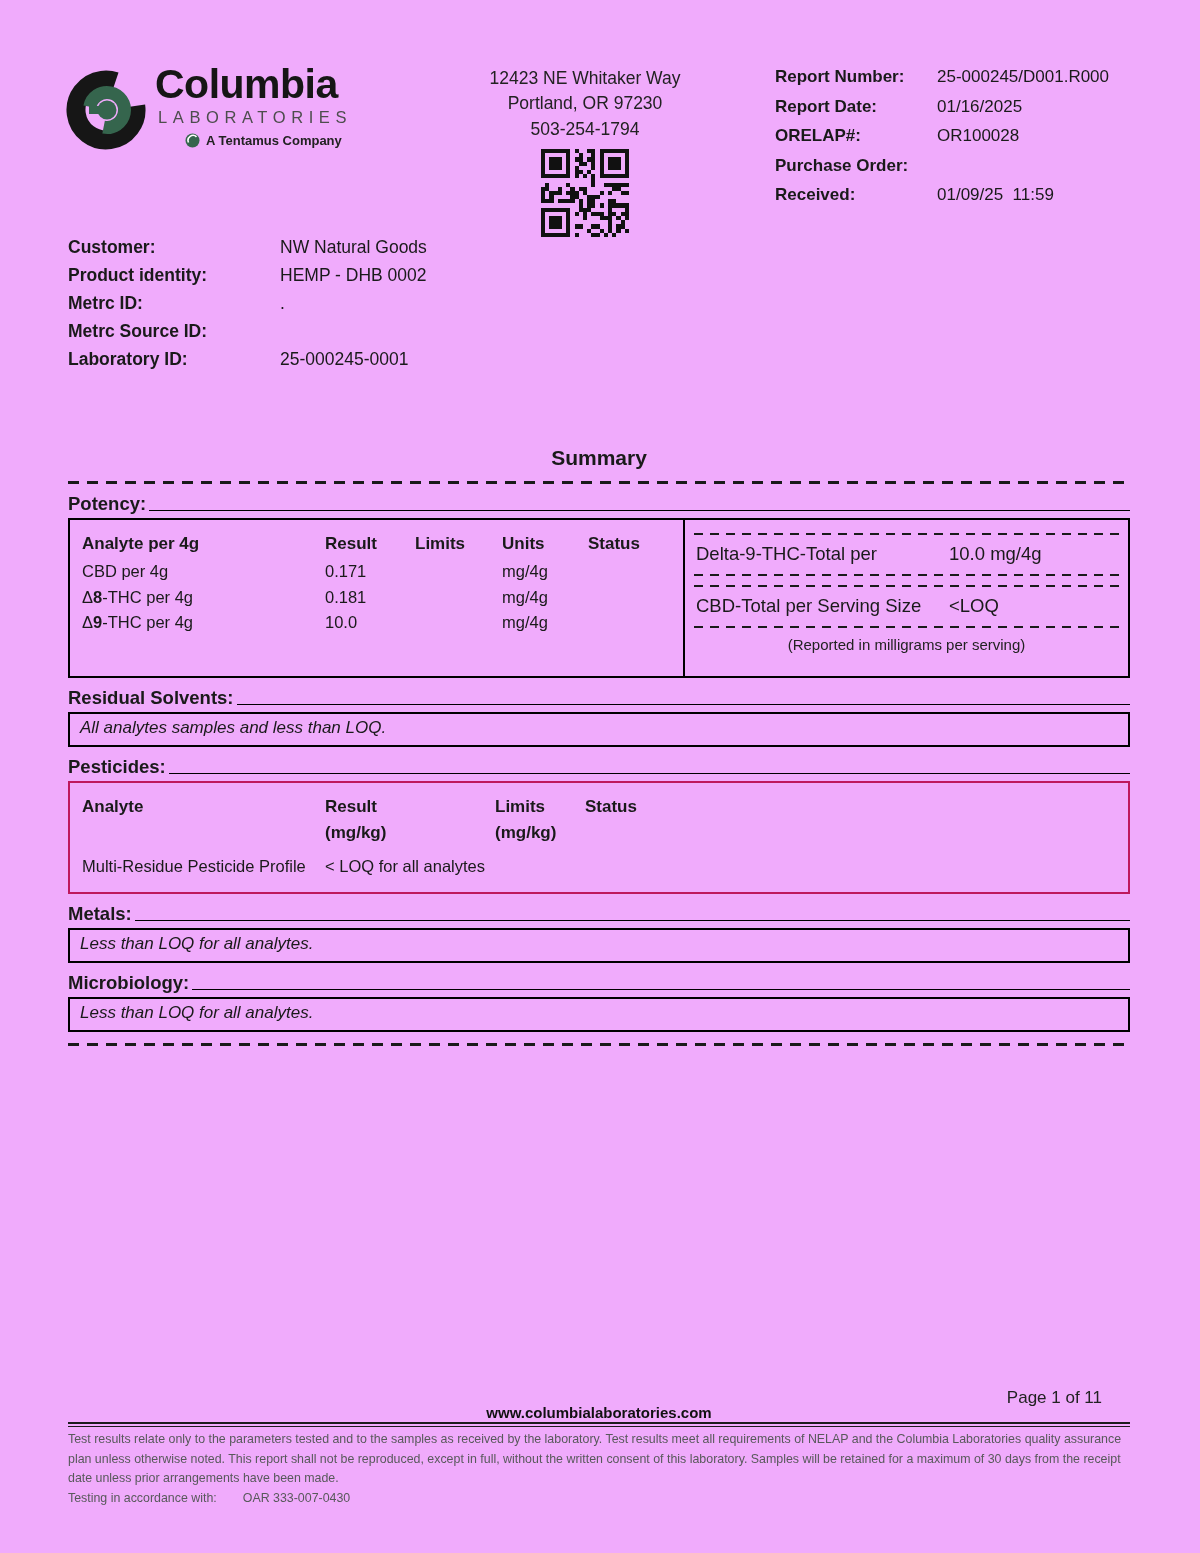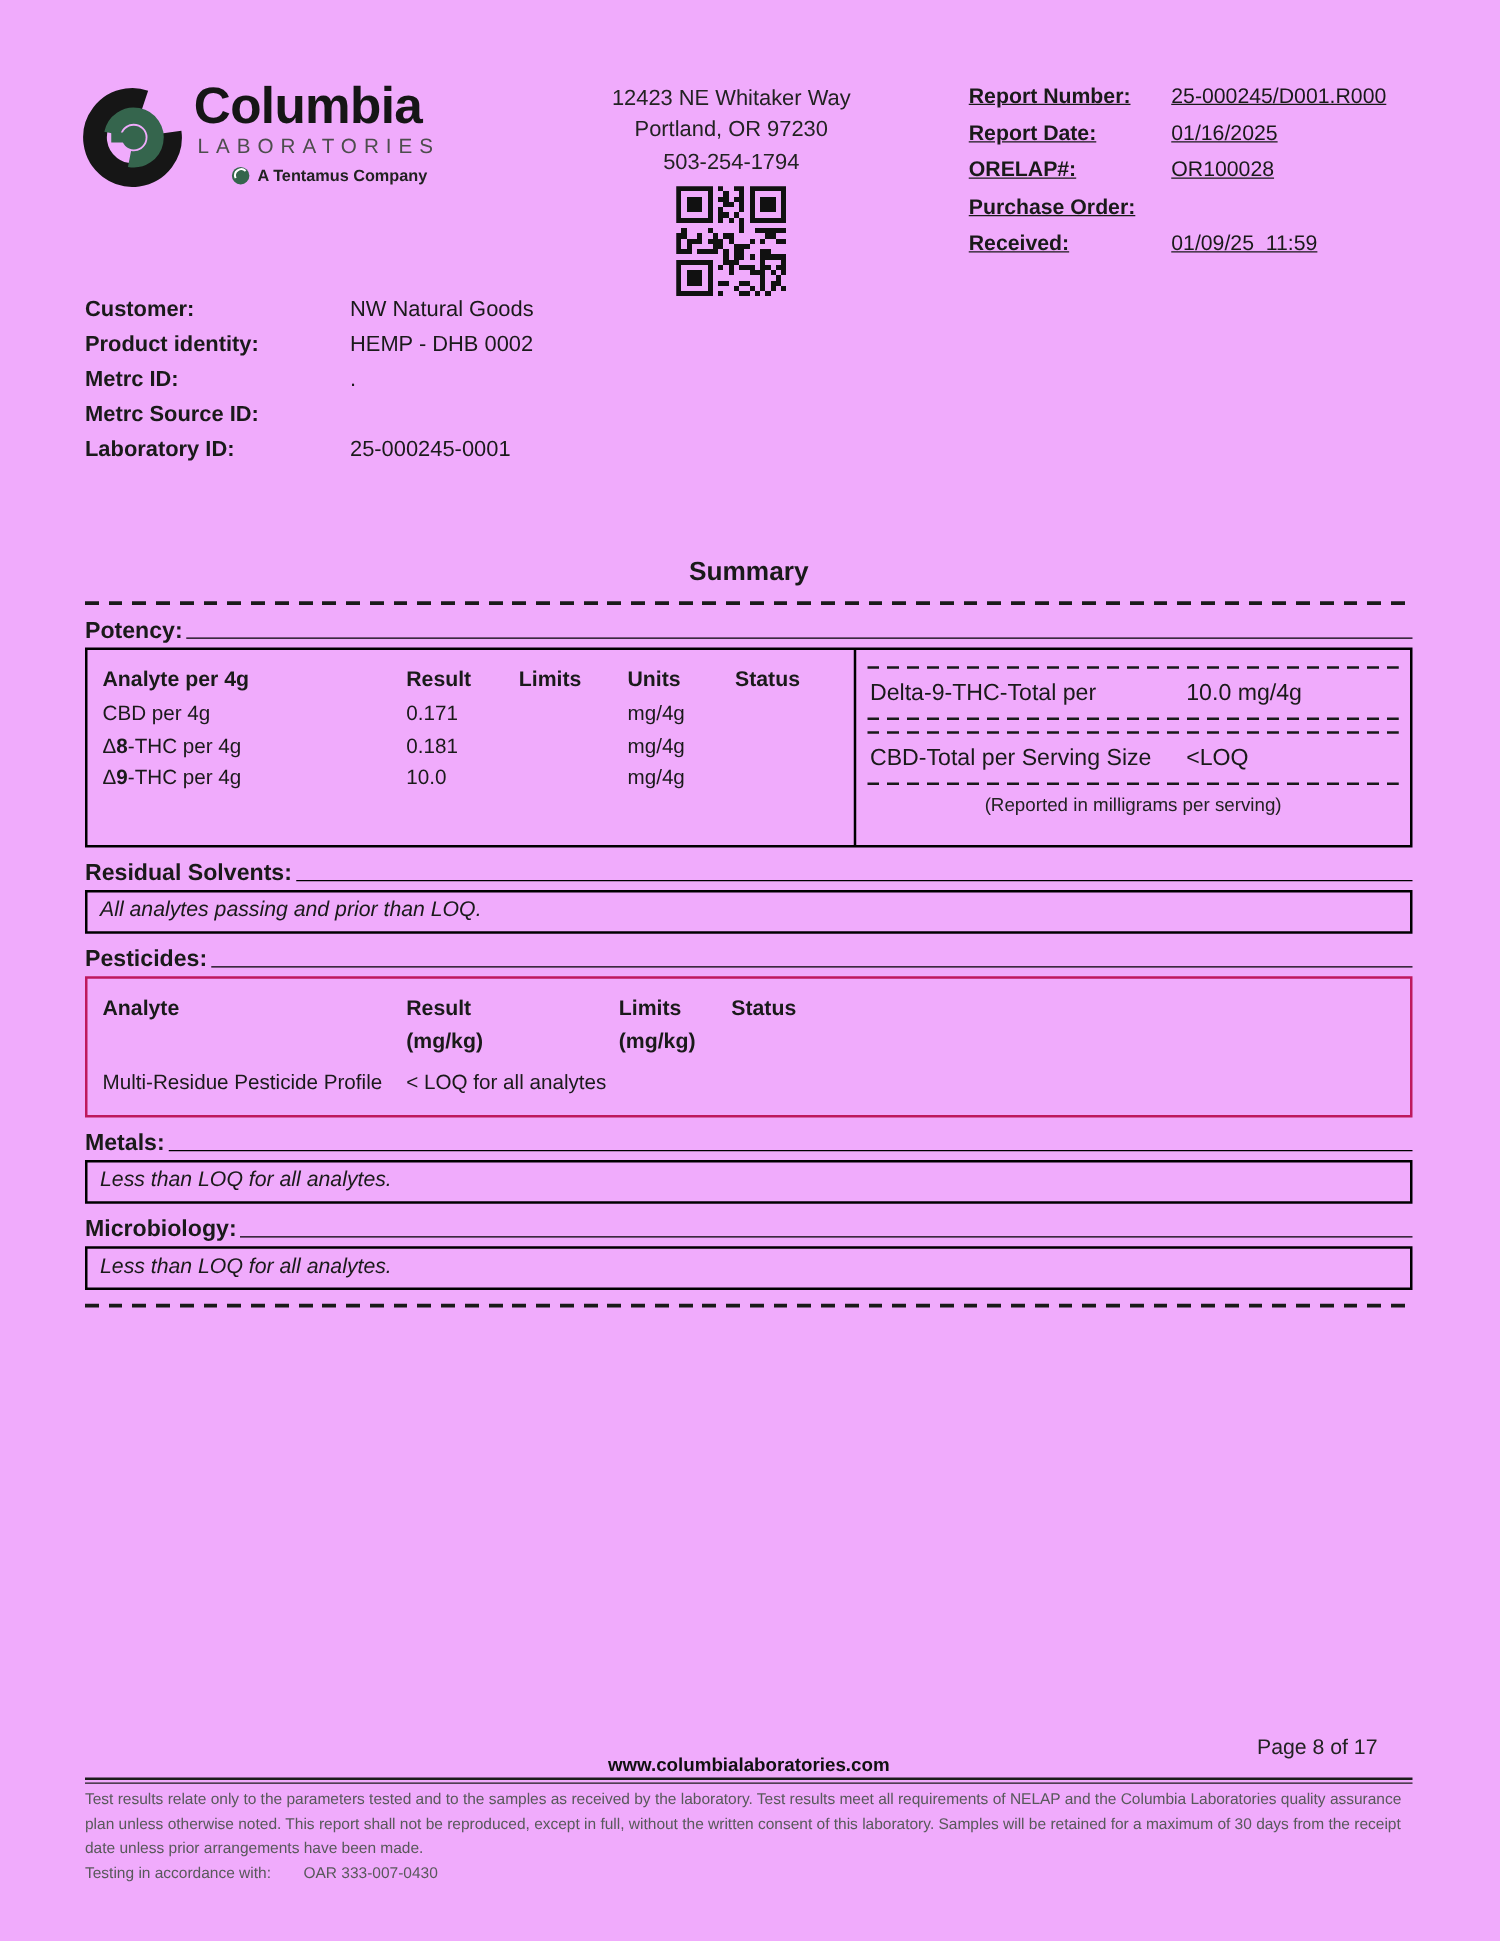--- a/index.html
+++ b/index.html
@@ -13,21 +13,21 @@
   .header-logo { position:absolute; left:66px; top:64px; display:flex; }
   .logo-text { margin-left:5px; }
   .brand { font-size:41px; font-weight:bold; line-height:1.0; color:#161616; letter-spacing:-0.5px; }
   .labs { font-size:16.5px; letter-spacing:5.6px; color:#4d4d4d; margin-top:3px; margin-left:3px; }
   .tagline-row { display:flex; align-items:flex-start; gap:6px; margin-top:6px; margin-left:30px; font-size:13px; font-weight:bold; color:#222; }
 
   .header-center { position:absolute; left:440px; top:66px; width:290px; text-align:center; font-size:17.5px; line-height:1.45; color:#222; }
   .qr-wrap { margin-top:7px; }
 
   .header-right { position:absolute; left:775px; top:67px; width:360px; }
-  .hr-row { display:flex; margin-bottom:10.5px;text-decoration:underline; }
+  .hr-row { display:flex; margin-bottom:10.5px; }
   .hr-label { width:162px; font-weight:bold; font-size:17px; line-height:19px; }
   .hr-val { font-size:17px; line-height:19px; white-space:pre; }
 
   
   .sample-info { position:absolute; left:68px; top:238px; }
   .si-row { display:flex; margin-bottom:9.5px; }
   .si-label { width:212px; font-weight:bold; font-size:17.5px; line-height:18.5px; }
   .si-val { font-size:17.5px; line-height:18.5px; white-space:pre; }
 
   
@@ -426,21 +426,21 @@
           </div>
           <div class="dash-thin"></div>
         </div>
         <div class="totals-note">(Reported in milligrams per serving)</div>
       </div>
     </div>
 
     <div class="sec-head">
         <span>Residual Solvents:</span>
       </div>
-    <div class="note-box">All analytes passing and prior than LOQ.</div>
+    <div class="note-box">All analytes samples and less than LOQ.</div>
 
     <div class="sec-head">
         <span>Pesticides:</span>
       </div>
     <div class="pest-box">
       <div class="pest-row pest-head">
         <span>
             <div>Analyte</div>
             <div></div>
           </span>
@@ -472,21 +472,21 @@
 
     <div class="sec-head">
         <span>Microbiology:</span>
       </div>
     <div class="note-box">Less than LOQ for all analytes.</div>
 
     <div class="dash-line end-dash"></div>
   </div>
 
   <div class="footer">
-    <div class="page-num">Page 8 of 17</div>
+    <div class="page-num">Page 1 of 11</div>
     <div class="website">www.columbialaboratories.com</div>
     <div class="footer-rule"></div>
     <p class="disclaimer">Test results relate only to the parameters tested and to the samples as received by the laboratory. Test results meet all requirements of NELAP and the Columbia Laboratories quality assurance plan unless otherwise noted. This report shall not be reproduced, except in full, without the written consent of this laboratory. Samples will be retained for a maximum of 30 days from the receipt date unless prior arrangements have been made.</p>
     <div class="testing">
       <span>Testing in accordance with:</span>
       <span>OAR 333-007-0430</span>
     </div>
   </div>
 
 </div>

